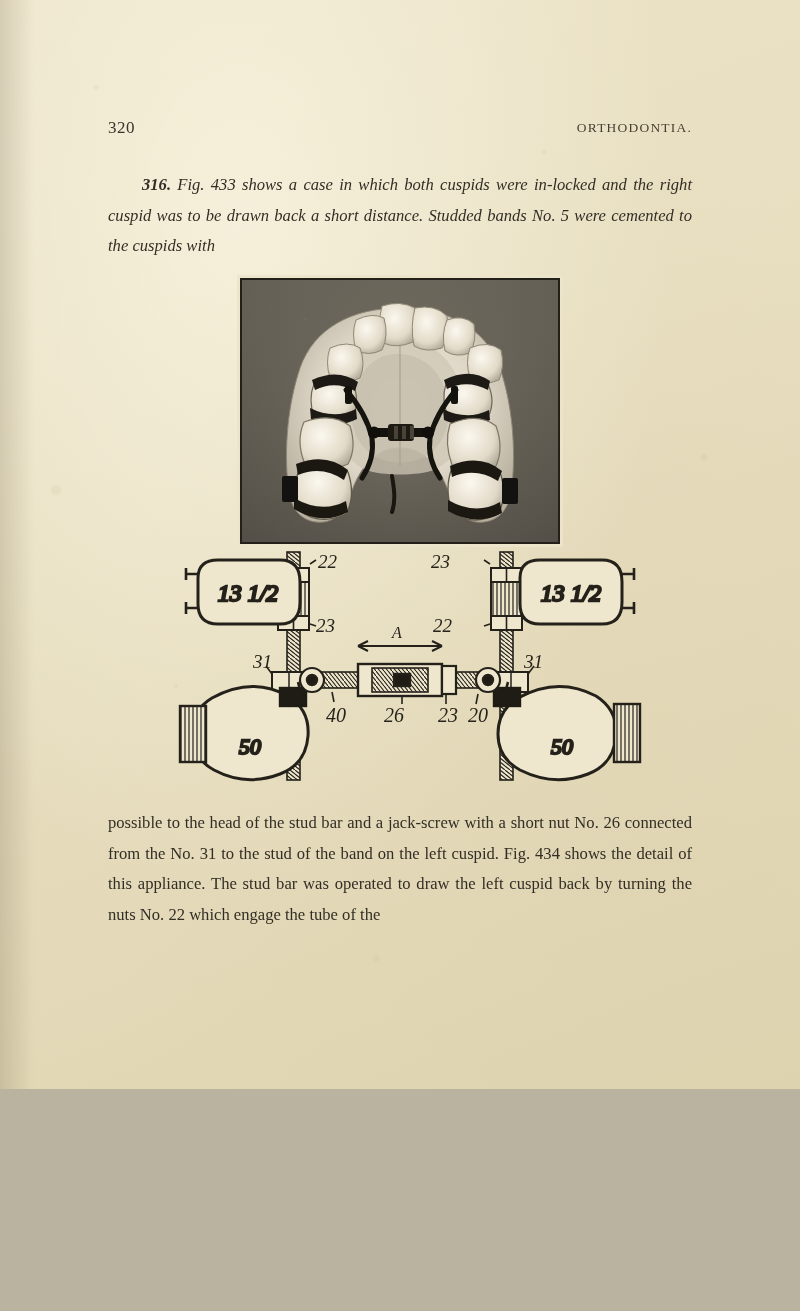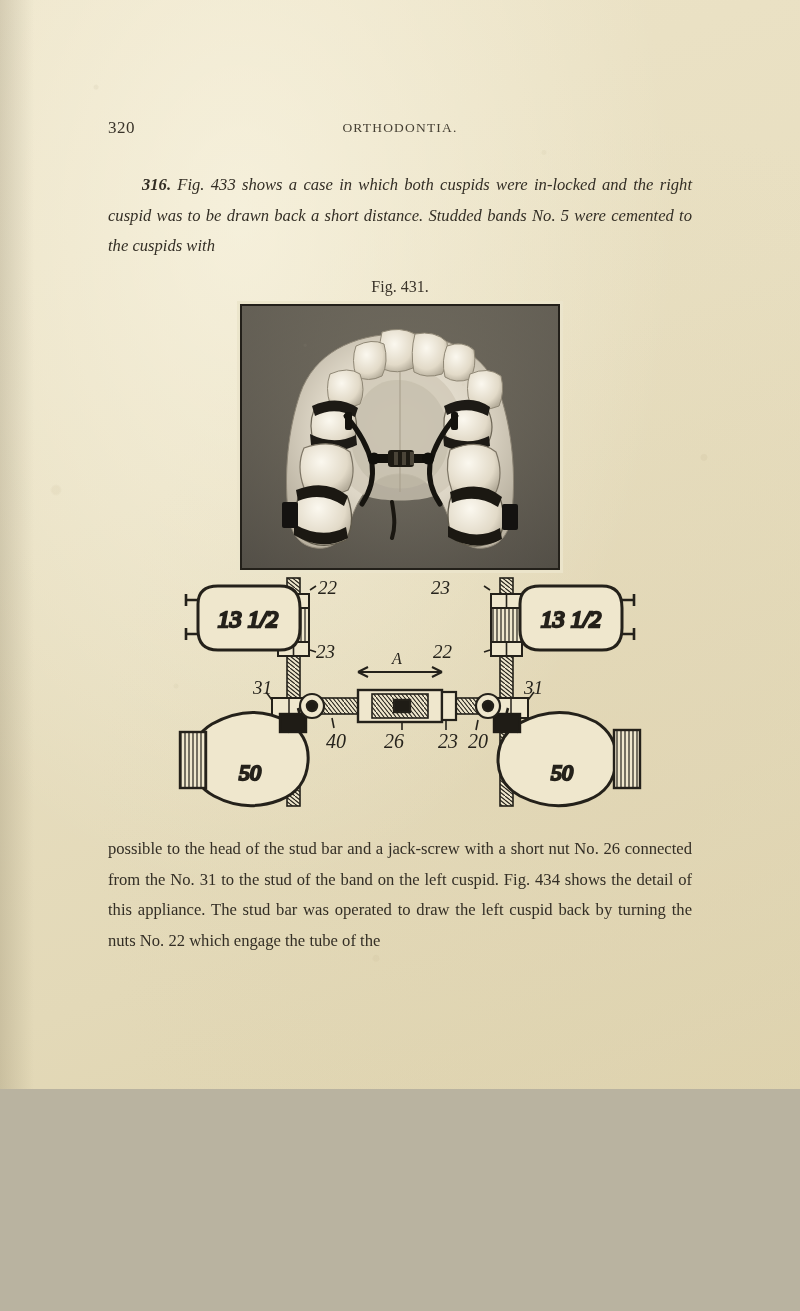--- a/index.html
+++ b/index.html
@@ -64,21 +64,21 @@
     top: 0;
     font-size: 17px;
     letter-spacing: 0.5px;
     color: #3a342a;
     font-family: "Liberation Serif", serif;
   }
   .runtitle {
     position: absolute;
     left: 0; right: 0;
     top: 2px;
-    text-align: center;
+    text-align: right;
     font-size: 13.5px;
     letter-spacing: 1.2px;
     color: #453f33;
   }
 
   
   .para {
     font-size: 16.6px;
     line-height: 30.5px;
     text-align: justify;
@@ -152,21 +152,20 @@
 <div id="page">
   <div class="content">
 
     <div class="runhead">
       <div class="folio">320</div>
       <div class="runtitle">ORTHODONTIA.</div>
     </div>
 
     <p class="para indent p1"><span class="secno">316.</span> <span>Fig. 433 shows a case in which both cuspids were in-locked and the right cuspid was to be drawn back a short distance. Studded bands No. 5 were cemented to the cuspids with</span></p>
 
-    <div class="figcap">Fig. 431.</div>
 
     <div class="plate-wrap">
       <div class="plate">
         <div class="bg"></div>
         <svg viewBox="0 0 316 262" width="316" height="262">
           <defs>
             <radialGradient id="plasterG" cx="50%" cy="45%" r="60%">
               <stop offset="0%" stop-color="#f1ece0"></stop>
               <stop offset="60%" stop-color="#ddd6c6"></stop>
               <stop offset="100%" stop-color="#b9b1a0"></stop>

